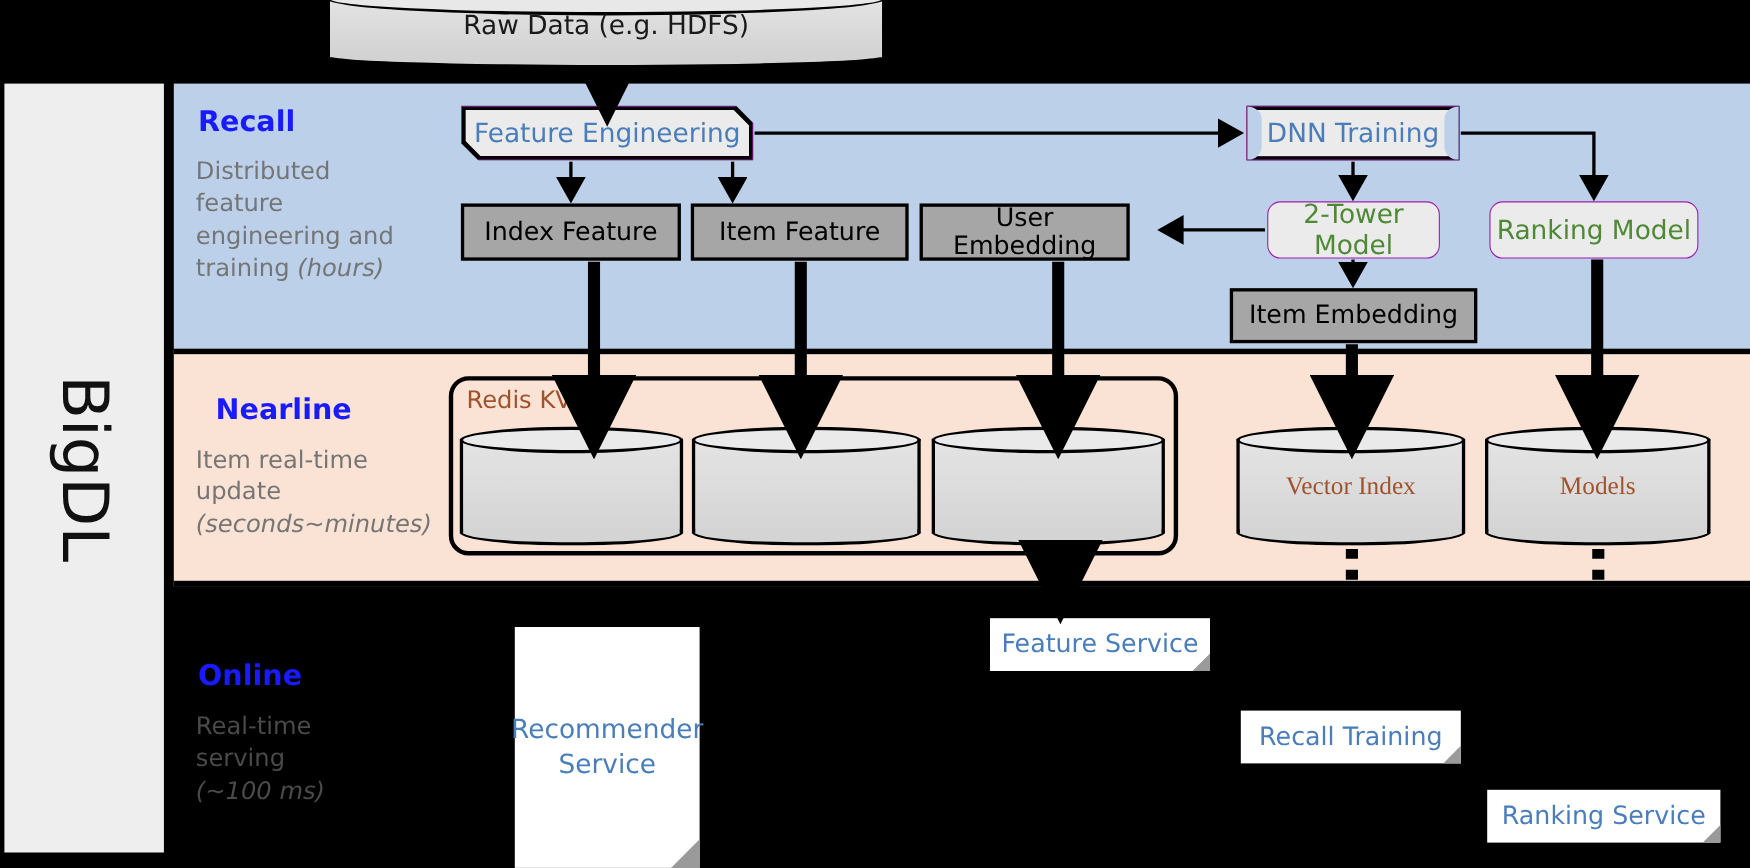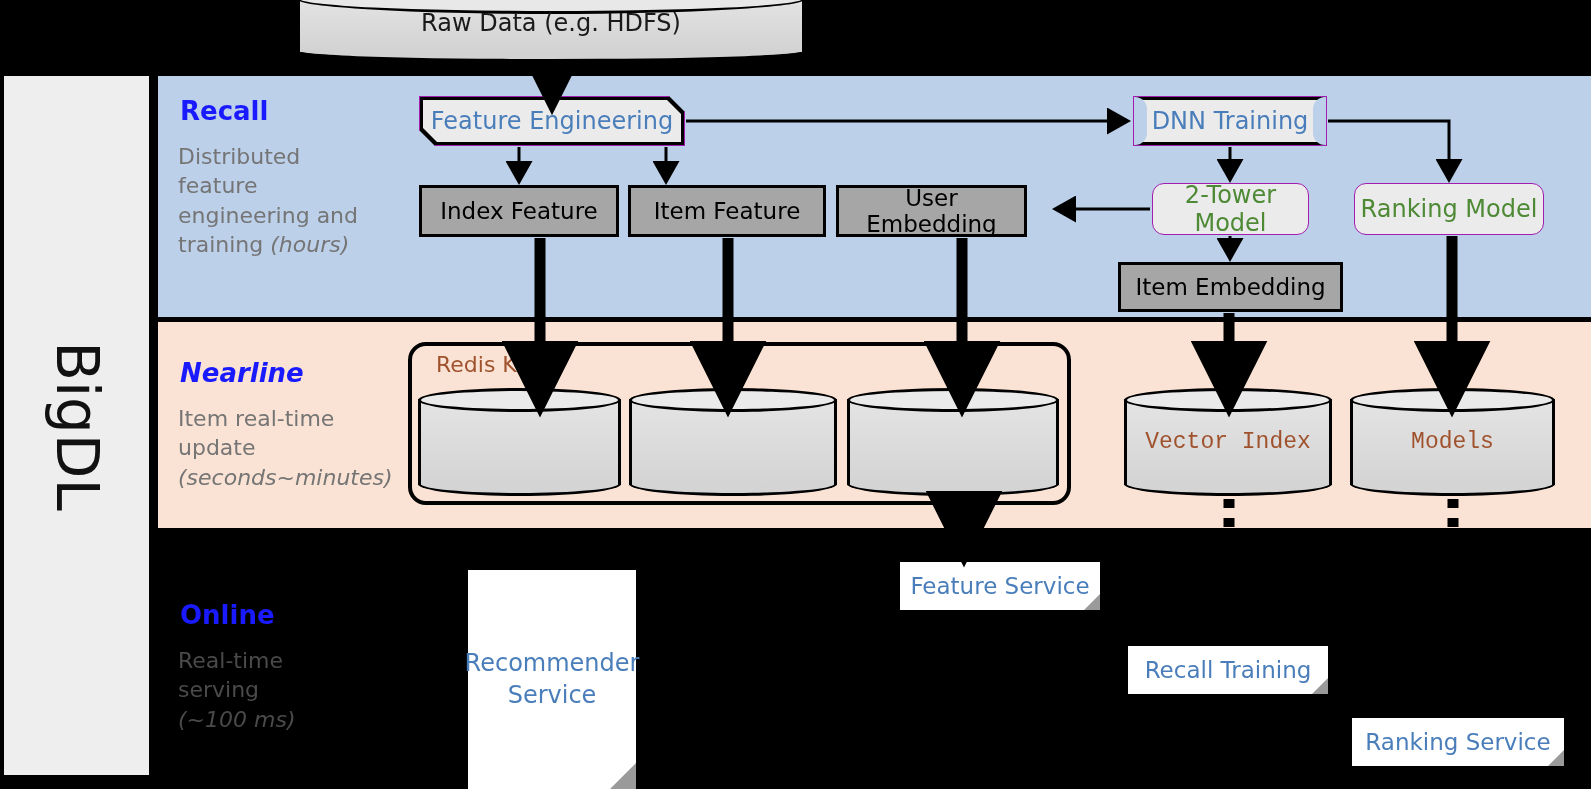--- a/index.html
+++ b/index.html
@@ -95,32 +95,31 @@
     border-left:3px solid #000; border-right:3px solid #000;
   }
   .cyl .top, .cyl .bot {
     position:absolute; left:0; right:0; height:24px;
     border:3px solid #000; border-radius:50%;
   }
   .cyl .top { top:0; background:#eaeaea; }
   .cyl .bot { bottom:0; background:#d4d4d4; border-top-color:transparent; }
   .cyl .label {
     position:absolute; inset:0; display:flex; align-items:center; justify-content:center;
-    font-family:Liberation Mono, monospace; font-size:23px; z-index:3;
+    font-family:Liberation Serif, serif; font-size:23px; z-index:3;
   }
   .cyl-label-brown { color:#a0522d; }
 
   
   #redis-group {
     position:absolute; border:4px solid #000; border-radius:18px; background:transparent;
   }
   #redis-kv-label {
     position:absolute; color:#a0522d; font-size:22px;
     font-family:"DejaVu Sans", sans-serif;
-    margin-left:12px;
   }
 
   
   #wires { position:absolute; left:0; top:0; width:1591px; height:789px; pointer-events:none; }
 
   
   .note {
     position:absolute; background:#fff;
     font-family:"DejaVu Sans", sans-serif; color:#4a7ebb;
     display:flex; align-items:center; justify-content:center; text-align:center;
@@ -167,21 +166,21 @@
   <div class="band" id="band-online"></div>
 
   <div class="band-title" style="left:180px; top:96px;">Recall</div>
   <div class="band-sub" style="left:178px; top:142px; width:210px;">
     <span>Distributed</span><br>
     <span>feature</span><br>
     <span>engineering and</span><br>
     <span>training </span><em>(hours)</em>
   </div>
 
-  <div class="band-title" style="left:180px; top:358px;font-style:italic;">Nearline</div>
+  <div class="band-title" style="left:196px; top:358px;">Nearline</div>
   <div class="band-sub" style="left:178px; top:404px; width:230px;">
     <span>Item real-time</span><br>
     <span>update</span><br>
     <em>(seconds~minutes)</em>
   </div>
 
   <div class="band-title" id="online-title" style="left:180px; top:600px;">Online</div>
   <div class="band-sub" id="online-sub" style="left:178px; top:646px; width:220px;">
     <span>Real-time</span><br>
     <span>serving</span><br>

